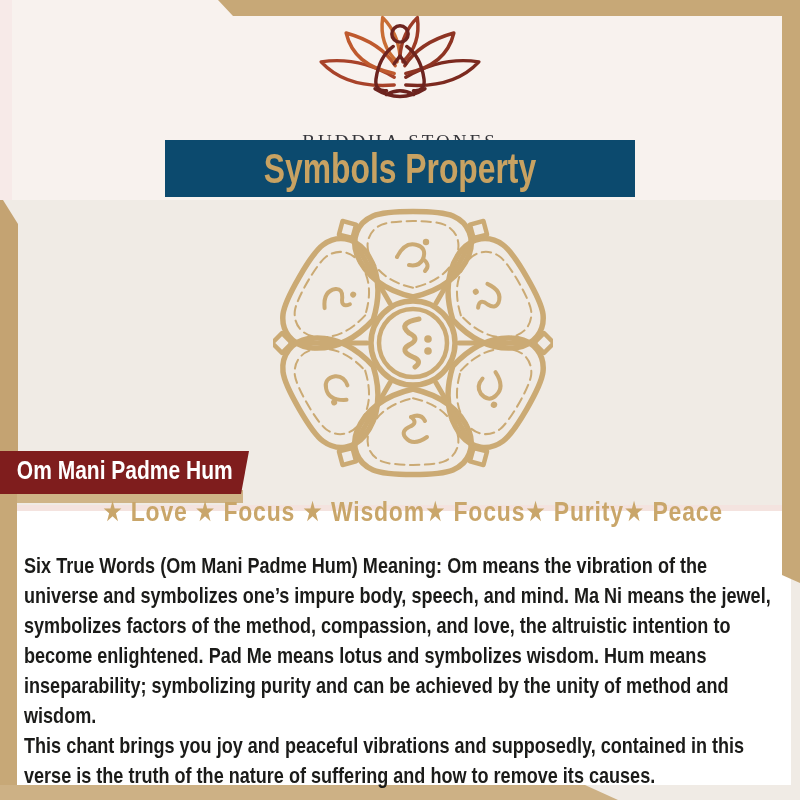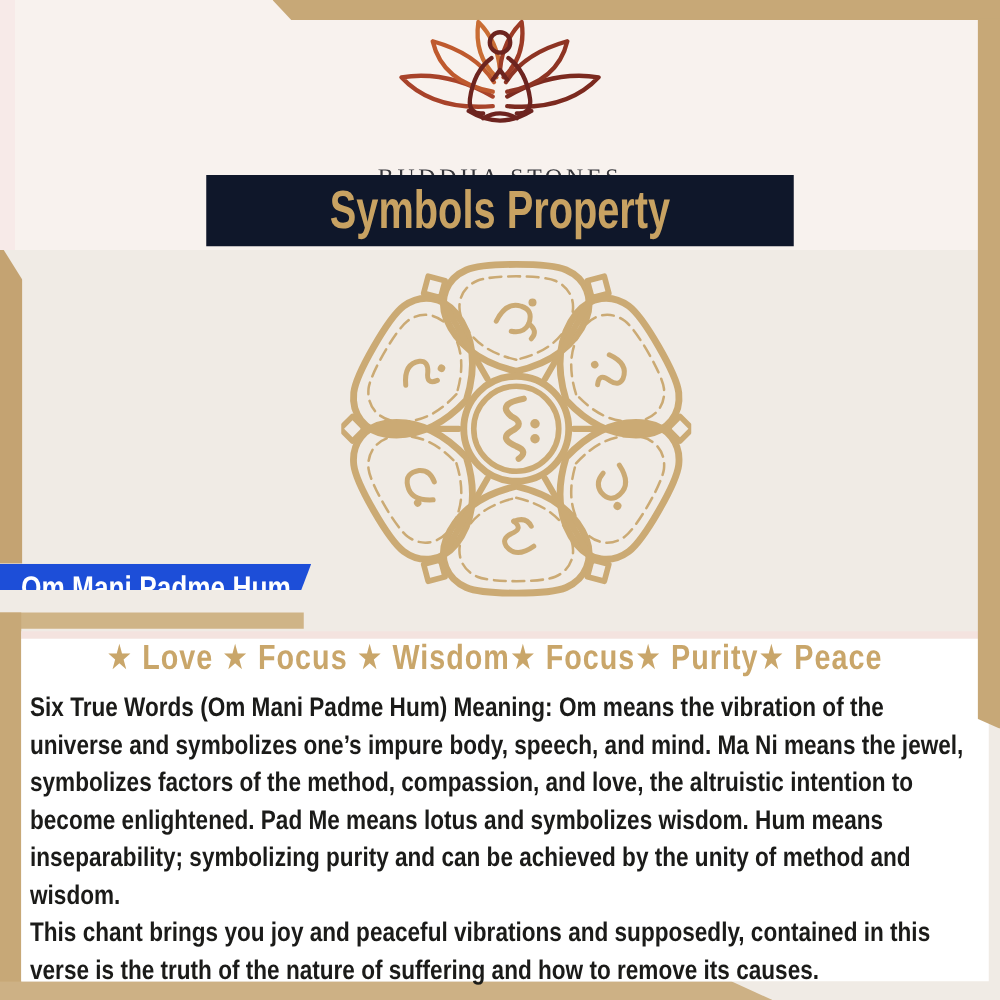--- a/index.html
+++ b/index.html
@@ -21,51 +21,51 @@
     left:782px;top:15px;width:18px;height:568px;background:#c7a877;z-index:6;
     clip-path:polygon(0 0,100% 0,100% 100%,0 calc(100% - 8px));
   }
 
   .logo-wrap{left:280px;top:8px;width:240px;text-align:center;}
   .brand-name{
     margin-top:19px;font-family:"Liberation Serif","DejaVu Serif",serif;
     font-size:19px;letter-spacing:3px;color:#35353a;white-space:nowrap;
   }
 
-  .title-band{left:165px;top:140px;width:470px;height:57px;background:#0f172a;text-align:center;}
+  .title-band{left:165px;top:140px;width:470px;height:57px;background:#0c4a6e;text-align:center;}
   .page-title{
     display:inline-block;line-height:57px;font-size:43px;font-weight:bold;color:#c8a262;
     white-space:nowrap;transform:scaleX(.74);transform-origin:center;
   }
 
   
   .left-mid-strip{
     left:0;top:200px;width:18px;height:251px;background:#c4a372;
     clip-path:polygon(0 0,3px 0,100% 24px,100% 100%,0 100%);
   }
   .mandala{left:273px;top:203px;}
   .ribbon{
-    left:0;top:451px;width:249px;height:21px;background:#1d4ed8;z-index:5;
+    left:0;top:451px;width:249px;height:43px;background:#7f1d1d;z-index:5;
     clip-path:polygon(0 0,100% 0,calc(100% - 8px) 100%,0 100%);
   }
   .ribbon-label{
     padding-left:20px;line-height:39px;font-size:25px;font-weight:bold;color:#ffffff;
     white-space:nowrap;display:inline-block;transform:scaleX(.84);transform-origin:left;
   }
   .ribbon-echo{left:0;top:490px;width:243px;height:13px;background:#cfb487;}
 
   
   .left-bottom-strip{left:0;top:490px;width:17px;height:310px;background:#c7a877;}
   .pink-divider{left:17px;top:505px;width:774px;height:6px;background:#f4e3df;}
   .text-box{left:17px;top:511px;width:774px;height:274px;background:#ffffff;z-index:1;}
   .bottom-band{
     left:0;top:785px;width:618px;height:15px;background:#cdb185;
     clip-path:polygon(0 0,585px 0,100% 100%,0 100%);
   }
-  .virtues{left:17px;top:509px;width:774px;text-align:left;z-index:2;}
+  .virtues{left:17px;top:495px;width:774px;text-align:right;z-index:2;}
   .virtues-line{
     display:inline-block;font-size:28px;font-weight:bold;color:#c9a66a;letter-spacing:1px;
     white-space:nowrap;transform:scaleX(.82);transform-origin:center;
   }
   .body-text{left:24px;top:551px;width:763px;z-index:2;}
   .body-line{
     font-size:21.5px;font-weight:bold;color:#1b1b19;line-height:30px;white-space:nowrap;
     transform:scaleX(.84);transform-origin:left;
   }
 </style>

